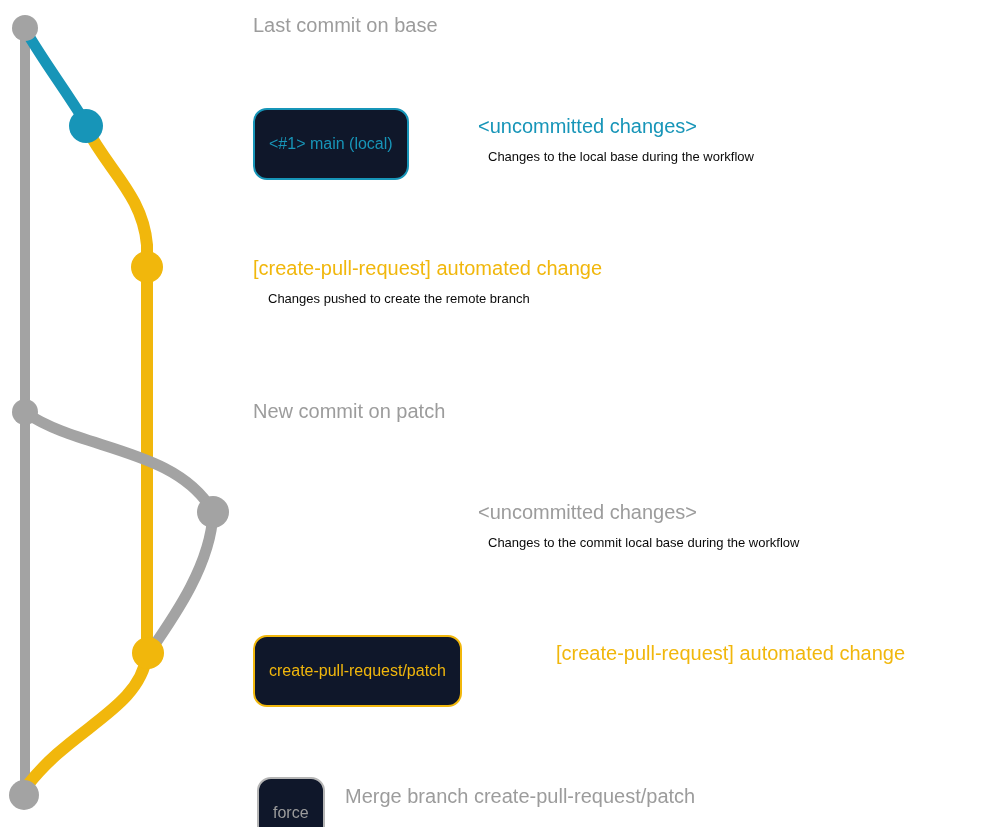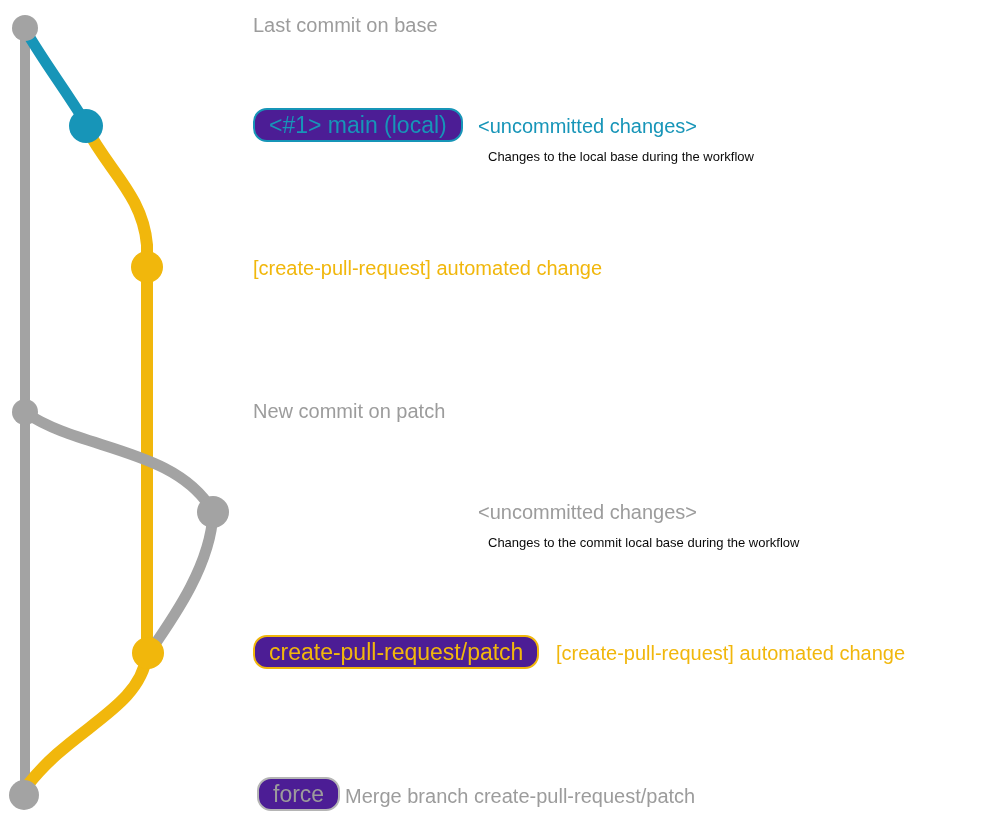--- a/index.html
+++ b/index.html
@@ -22,23 +22,23 @@
     font-size:20px; line-height:24px;
   }
   .desc {
     position:absolute; white-space:nowrap;
     font-family:Liberation Sans, sans-serif;
     font-size:13px; line-height:22px; color:var(--desc_text);
   }
   .badge {
     position:absolute; white-space:nowrap; box-sizing:border-box;
     font-family:"Liberation Sans", sans-serif;
-    font-size:23px; line-height:24px;
-    padding:3px 14px; border:2px solid; border-radius:14px;
-    background:#4c1d95;
+    font-size:16px; line-height:24px;
+    padding:22px 14px; border:2px solid; border-radius:14px;
+    background:#0f172a;
   }
   .c-gray   { color:var(--gray_text); }
   .c-teal   { color:var(--teal); }
   .c-yellow { color:var(--yellow); }
   .b-teal   { border-color:var(--teal);       color:var(--teal); }
   .b-gray   { border-color:var(--gray_border); color:var(--gray_text); }
   .b-yellow { border-color:var(--yellow);     color:var(--yellow); }
 </style>
 </head>
 <body>
@@ -68,20 +68,21 @@
     <circle class="f-gray" cx="24" cy="795" r="15"></circle>
   </svg>
 
   <div class="lbl c-gray" style="left:253px; top:13px;">Last commit on base</div>
 
   <div class="badge b-teal" style="left:253px; top:108px;">&lt;#1&gt; main (local)</div>
   <div class="lbl c-teal" style="left:478px; top:114px;">&lt;uncommitted changes&gt;</div>
   <div class="desc" style="left:488px; top:146px;">Changes to the local base during the workflow</div>
 
   <div class="lbl c-yellow" style="left:253px; top:256px;">[create-pull-request] automated change</div>
+  <div class="desc" style="left:268px; top:288px;">Changes pushed to create the remote branch</div>
 
   <div class="lbl c-gray" style="left:253px; top:399px;">New commit on patch</div>
 
   <div class="lbl c-gray" style="left:478px; top:500px;">&lt;uncommitted changes&gt;</div>
   <div class="desc" style="left:488px; top:532px;">Changes to the commit local base during the workflow</div>
 
   <div class="badge b-yellow" style="left:253px; top:635px;">create-pull-request/patch</div>
   <div class="lbl c-yellow" style="left:556px; top:641px;">[create-pull-request] automated change</div>
 
   <div class="badge b-gray" style="left:257px; top:777px;">force</div>

